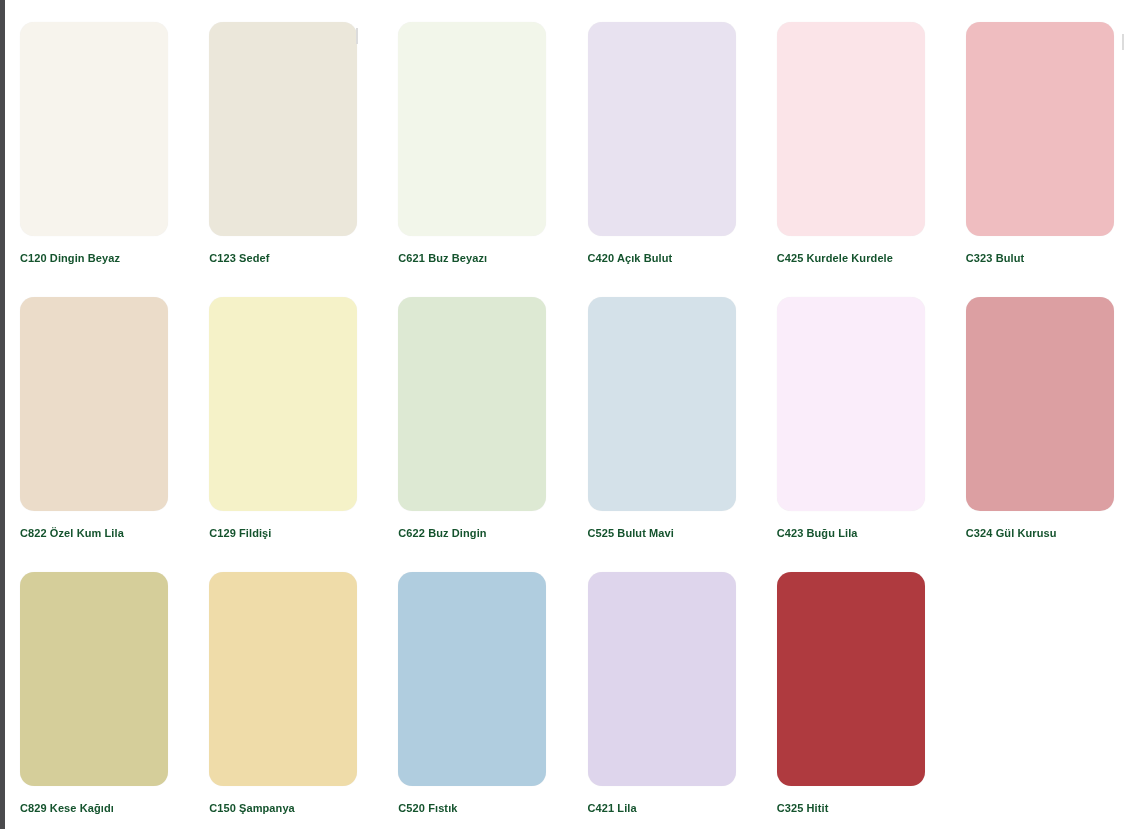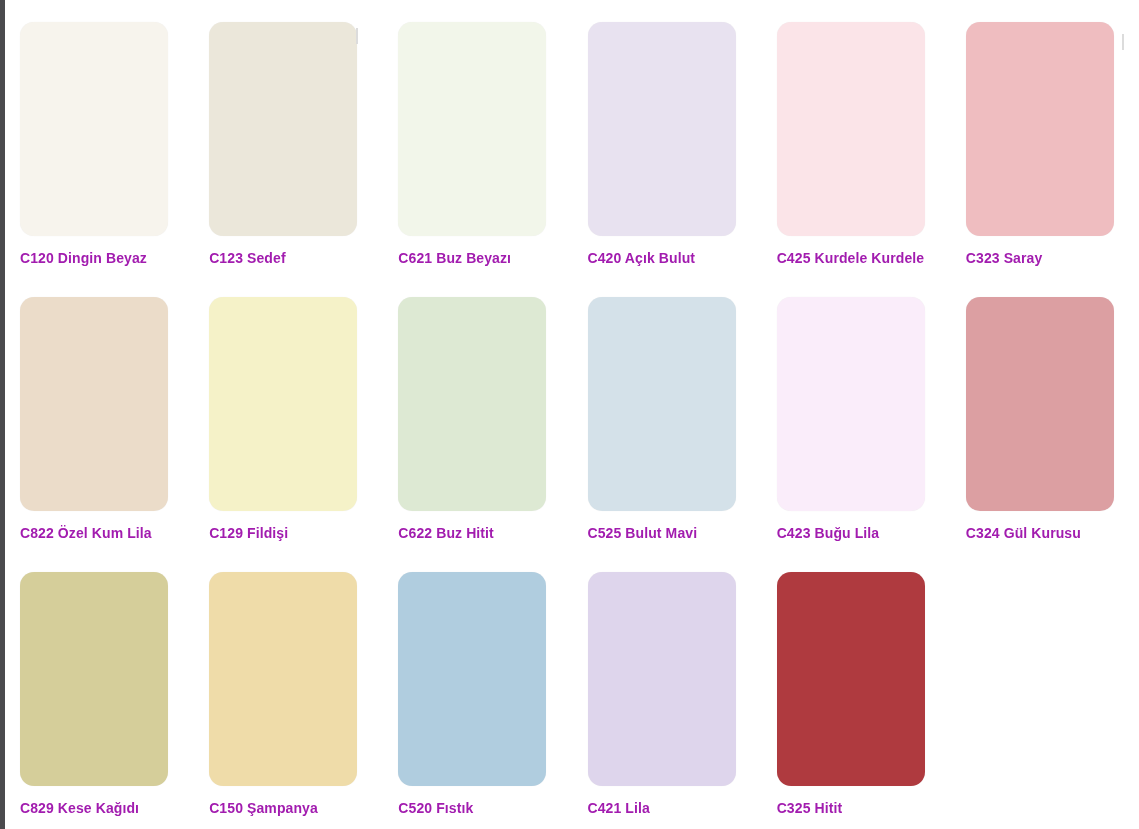--- a/index.html
+++ b/index.html
@@ -68,23 +68,23 @@
   .swatch-chip {
     flex: 1 1 auto;
     width: 148px;
     border-radius: 14px;
     box-shadow: 0 0 1px rgba(0,0,0,0.08);
   }
 
   .swatch-label {
     margin-top: 11px;
     height: 22px;
-    font-size: 14px;
+    font-size: 11px;
     font-weight: 700;
-    color: #a21caf;
+    color: #14532d;
     letter-spacing: 0.1px;
     white-space: nowrap;
     line-height: 22px;
   }
 </style>
 </head>
 <body>
 
 <div id="left-edge-bar"></div>
 <div class="edge-tick" id="edge-tick-left"></div>
@@ -107,33 +107,33 @@
       <div class="swatch-cell">
         <div class="swatch-chip" style="background: rgb(232, 226, 240);"></div>
         <div class="swatch-label">C420 Açık Bulut</div>
       </div>
       <div class="swatch-cell">
         <div class="swatch-chip" style="background: rgb(251, 228, 232);"></div>
         <div class="swatch-label">C425 Kurdele Kurdele</div>
       </div>
       <div class="swatch-cell">
         <div class="swatch-chip" style="background: rgb(239, 189, 192);"></div>
-        <div class="swatch-label">C323 Saray</div>
+        <div class="swatch-label">C323 Bulut</div>
       </div>
       <div class="swatch-cell">
         <div class="swatch-chip" style="background: rgb(235, 220, 201);"></div>
         <div class="swatch-label">C822 Özel Kum Lila</div>
       </div>
       <div class="swatch-cell">
         <div class="swatch-chip" style="background: rgb(245, 242, 200);"></div>
         <div class="swatch-label">C129 Fildişi</div>
       </div>
       <div class="swatch-cell">
         <div class="swatch-chip" style="background: rgb(221, 233, 211);"></div>
-        <div class="swatch-label">C622 Buz Hitit</div>
+        <div class="swatch-label">C622 Buz Dingin</div>
       </div>
       <div class="swatch-cell">
         <div class="swatch-chip" style="background: rgb(212, 225, 233);"></div>
         <div class="swatch-label">C525 Bulut Mavi</div>
       </div>
       <div class="swatch-cell">
         <div class="swatch-chip" style="background: rgb(250, 237, 250);"></div>
         <div class="swatch-label">C423 Buğu Lila</div>
       </div>
       <div class="swatch-cell">

